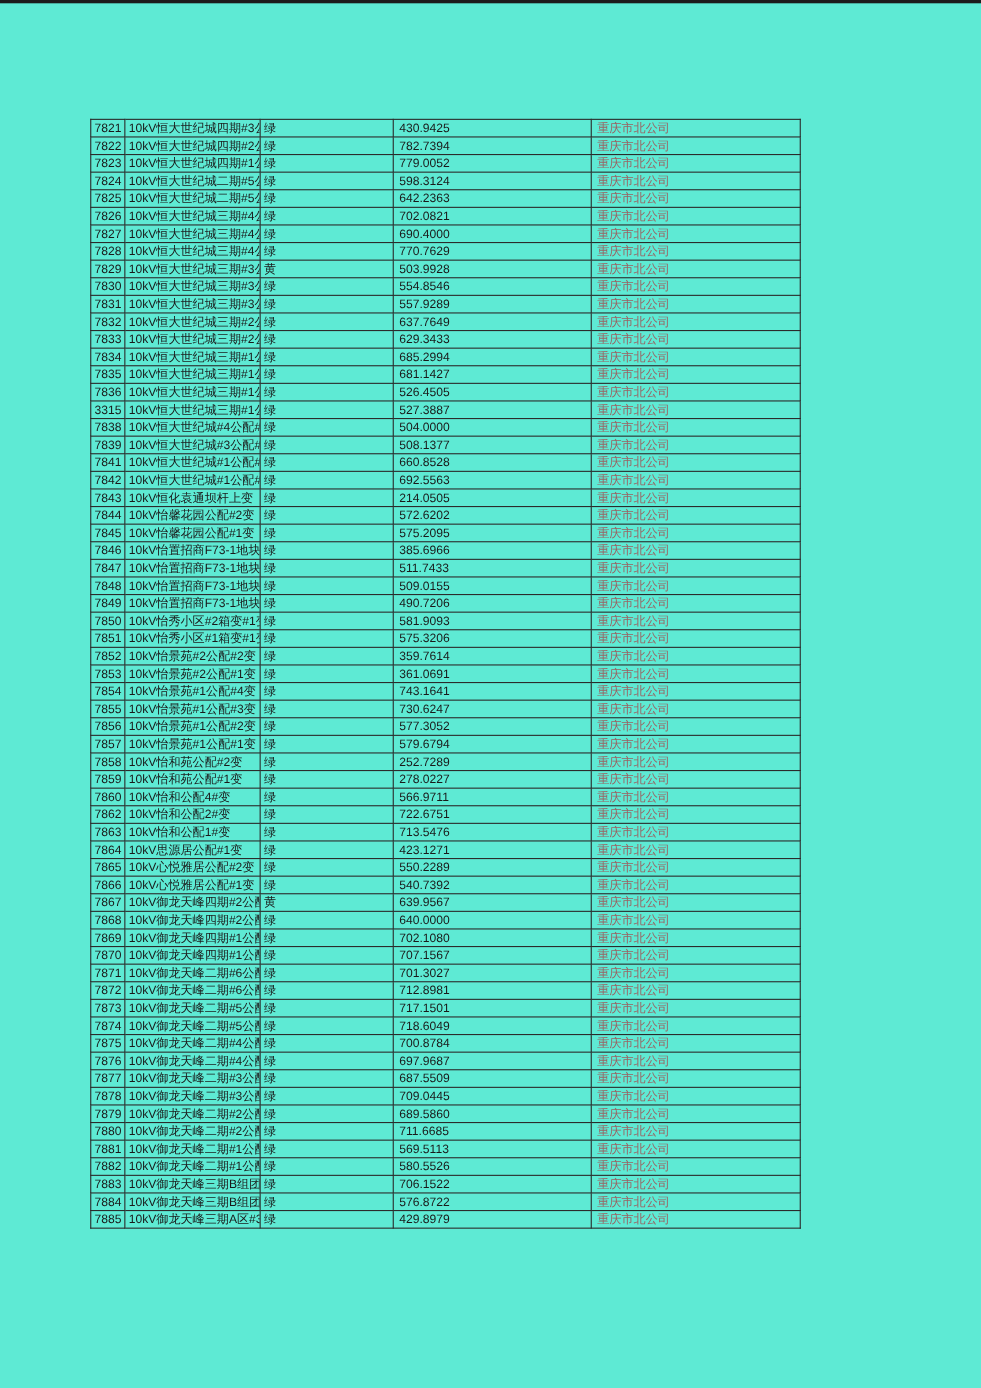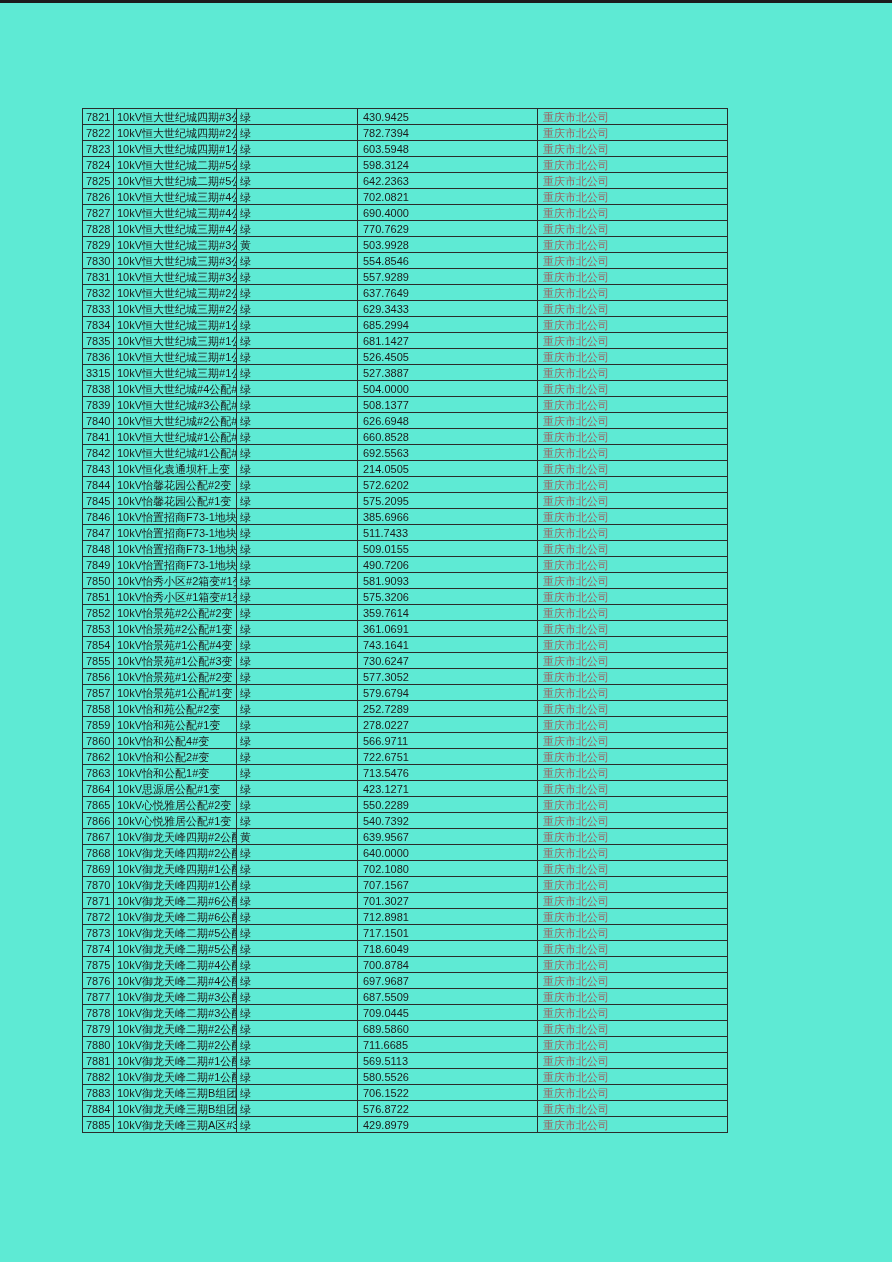--- a/index.html
+++ b/index.html
@@ -83,21 +83,21 @@
       <td class="c-id">7822</td>
       <td class="c-name">10kV恒大世纪城四期#2公</td>
       <td class="c-status">绿</td>
       <td class="c-value">782.7394</td>
       <td class="c-company">重庆市北公司</td>
     </tr>
         <tr>
       <td class="c-id">7823</td>
       <td class="c-name">10kV恒大世纪城四期#1公</td>
       <td class="c-status">绿</td>
-      <td class="c-value">603.5948</td>
+      <td class="c-value">779.0052</td>
       <td class="c-company">重庆市北公司</td>
     </tr>
         <tr>
       <td class="c-id">7824</td>
       <td class="c-name">10kV恒大世纪城二期#5公</td>
       <td class="c-status">绿</td>
       <td class="c-value">598.3124</td>
       <td class="c-company">重庆市北公司</td>
     </tr>
         <tr>
@@ -196,27 +196,20 @@
       <td class="c-name">10kV恒大世纪城#4公配#</td>
       <td class="c-status">绿</td>
       <td class="c-value">504.0000</td>
       <td class="c-company">重庆市北公司</td>
     </tr>
         <tr>
       <td class="c-id">7839</td>
       <td class="c-name">10kV恒大世纪城#3公配#</td>
       <td class="c-status">绿</td>
       <td class="c-value">508.1377</td>
-      <td class="c-company">重庆市北公司</td>
-    </tr>
-        <tr>
-      <td class="c-id">7840</td>
-      <td class="c-name">10kV恒大世纪城#2公配#</td>
-      <td class="c-status">绿</td>
-      <td class="c-value">626.6948</td>
       <td class="c-company">重庆市北公司</td>
     </tr>
         <tr>
       <td class="c-id">7841</td>
       <td class="c-name">10kV恒大世纪城#1公配#</td>
       <td class="c-status">绿</td>
       <td class="c-value">660.8528</td>
       <td class="c-company">重庆市北公司</td>
     </tr>
         <tr>

